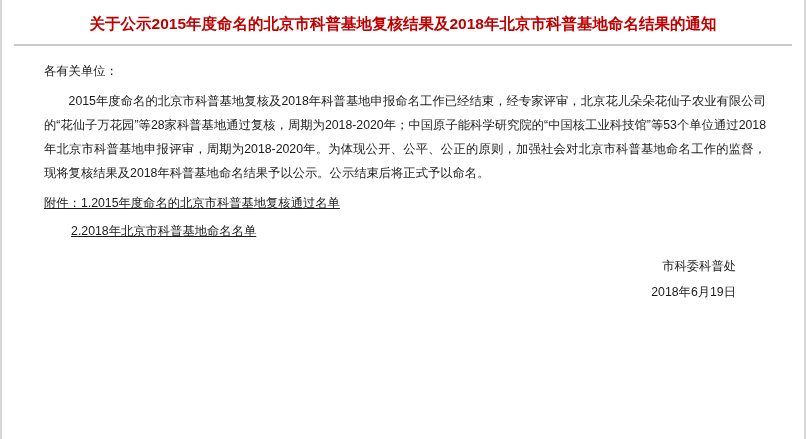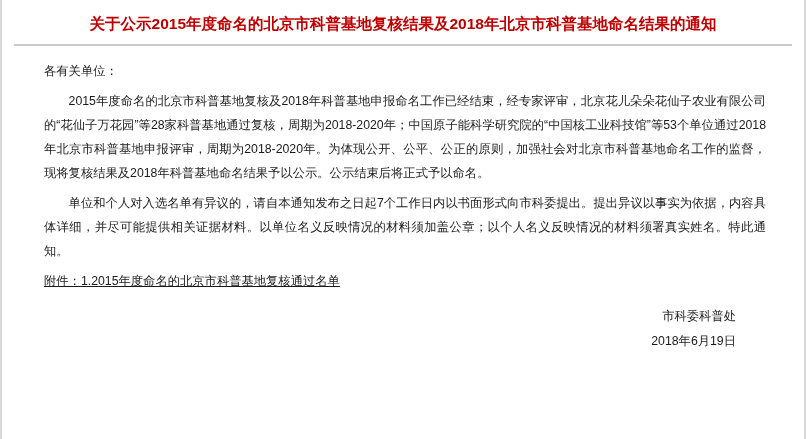--- a/index.html
+++ b/index.html
@@ -102,24 +102,24 @@
   <div class="title-wrap">
     <div class="doc-title">关于公示2015年度命名的北京市科普基地复核结果及2018年北京市科普基地命名结果的通知</div>
   </div>
   <div class="title-rule"></div>
 
   <div class="body-wrap">
 
     <div class="salutation">各有关单位：</div>
 
     <p class="para">2015年度命名的北京市科普基地复核及2018年科普基地申报命名工作已经结束，经专家评审，北京花儿朵朵花仙子农业有限公司的“花仙子万花园”等28家科普基地通过复核，周期为2018-2020年；中国原子能科学研究院的“中国核工业科技馆”等53个单位通过2018年北京市科普基地申报评审，周期为2018-2020年。为体现公开、公平、公正的原则，加强社会对北京市科普基地命名工作的监督，现将复核结果及2018年科普基地命名结果予以公示。公示结束后将正式予以命名。</p>
-    <p class="para">单位和个人对入选名单有异议的，请自本通知发布之日起7个工作日内以书面形式向市科委提出。提出异议以事实为依据，内容具体详细，并尽可能提供相关证据材料。以单位名义反映情况的材料须加盖公章；以个人名义反映情况的材料须署真实姓名。特此通知。</p>
 
     <div class="attach-block">
       <div class="attach-line">附件：1.2015年度命名的北京市科普基地复核通过名单</div>
+      <div class="attach-line indent">2.2018年北京市科普基地命名名单</div>
     </div>
 
     <div class="contact-block">
     </div>
 
     <div class="signature">
       <span class="sig-org">市科委科普处</span>
       <span class="sig-date">2018年6月19日</span>
     </div>
 

